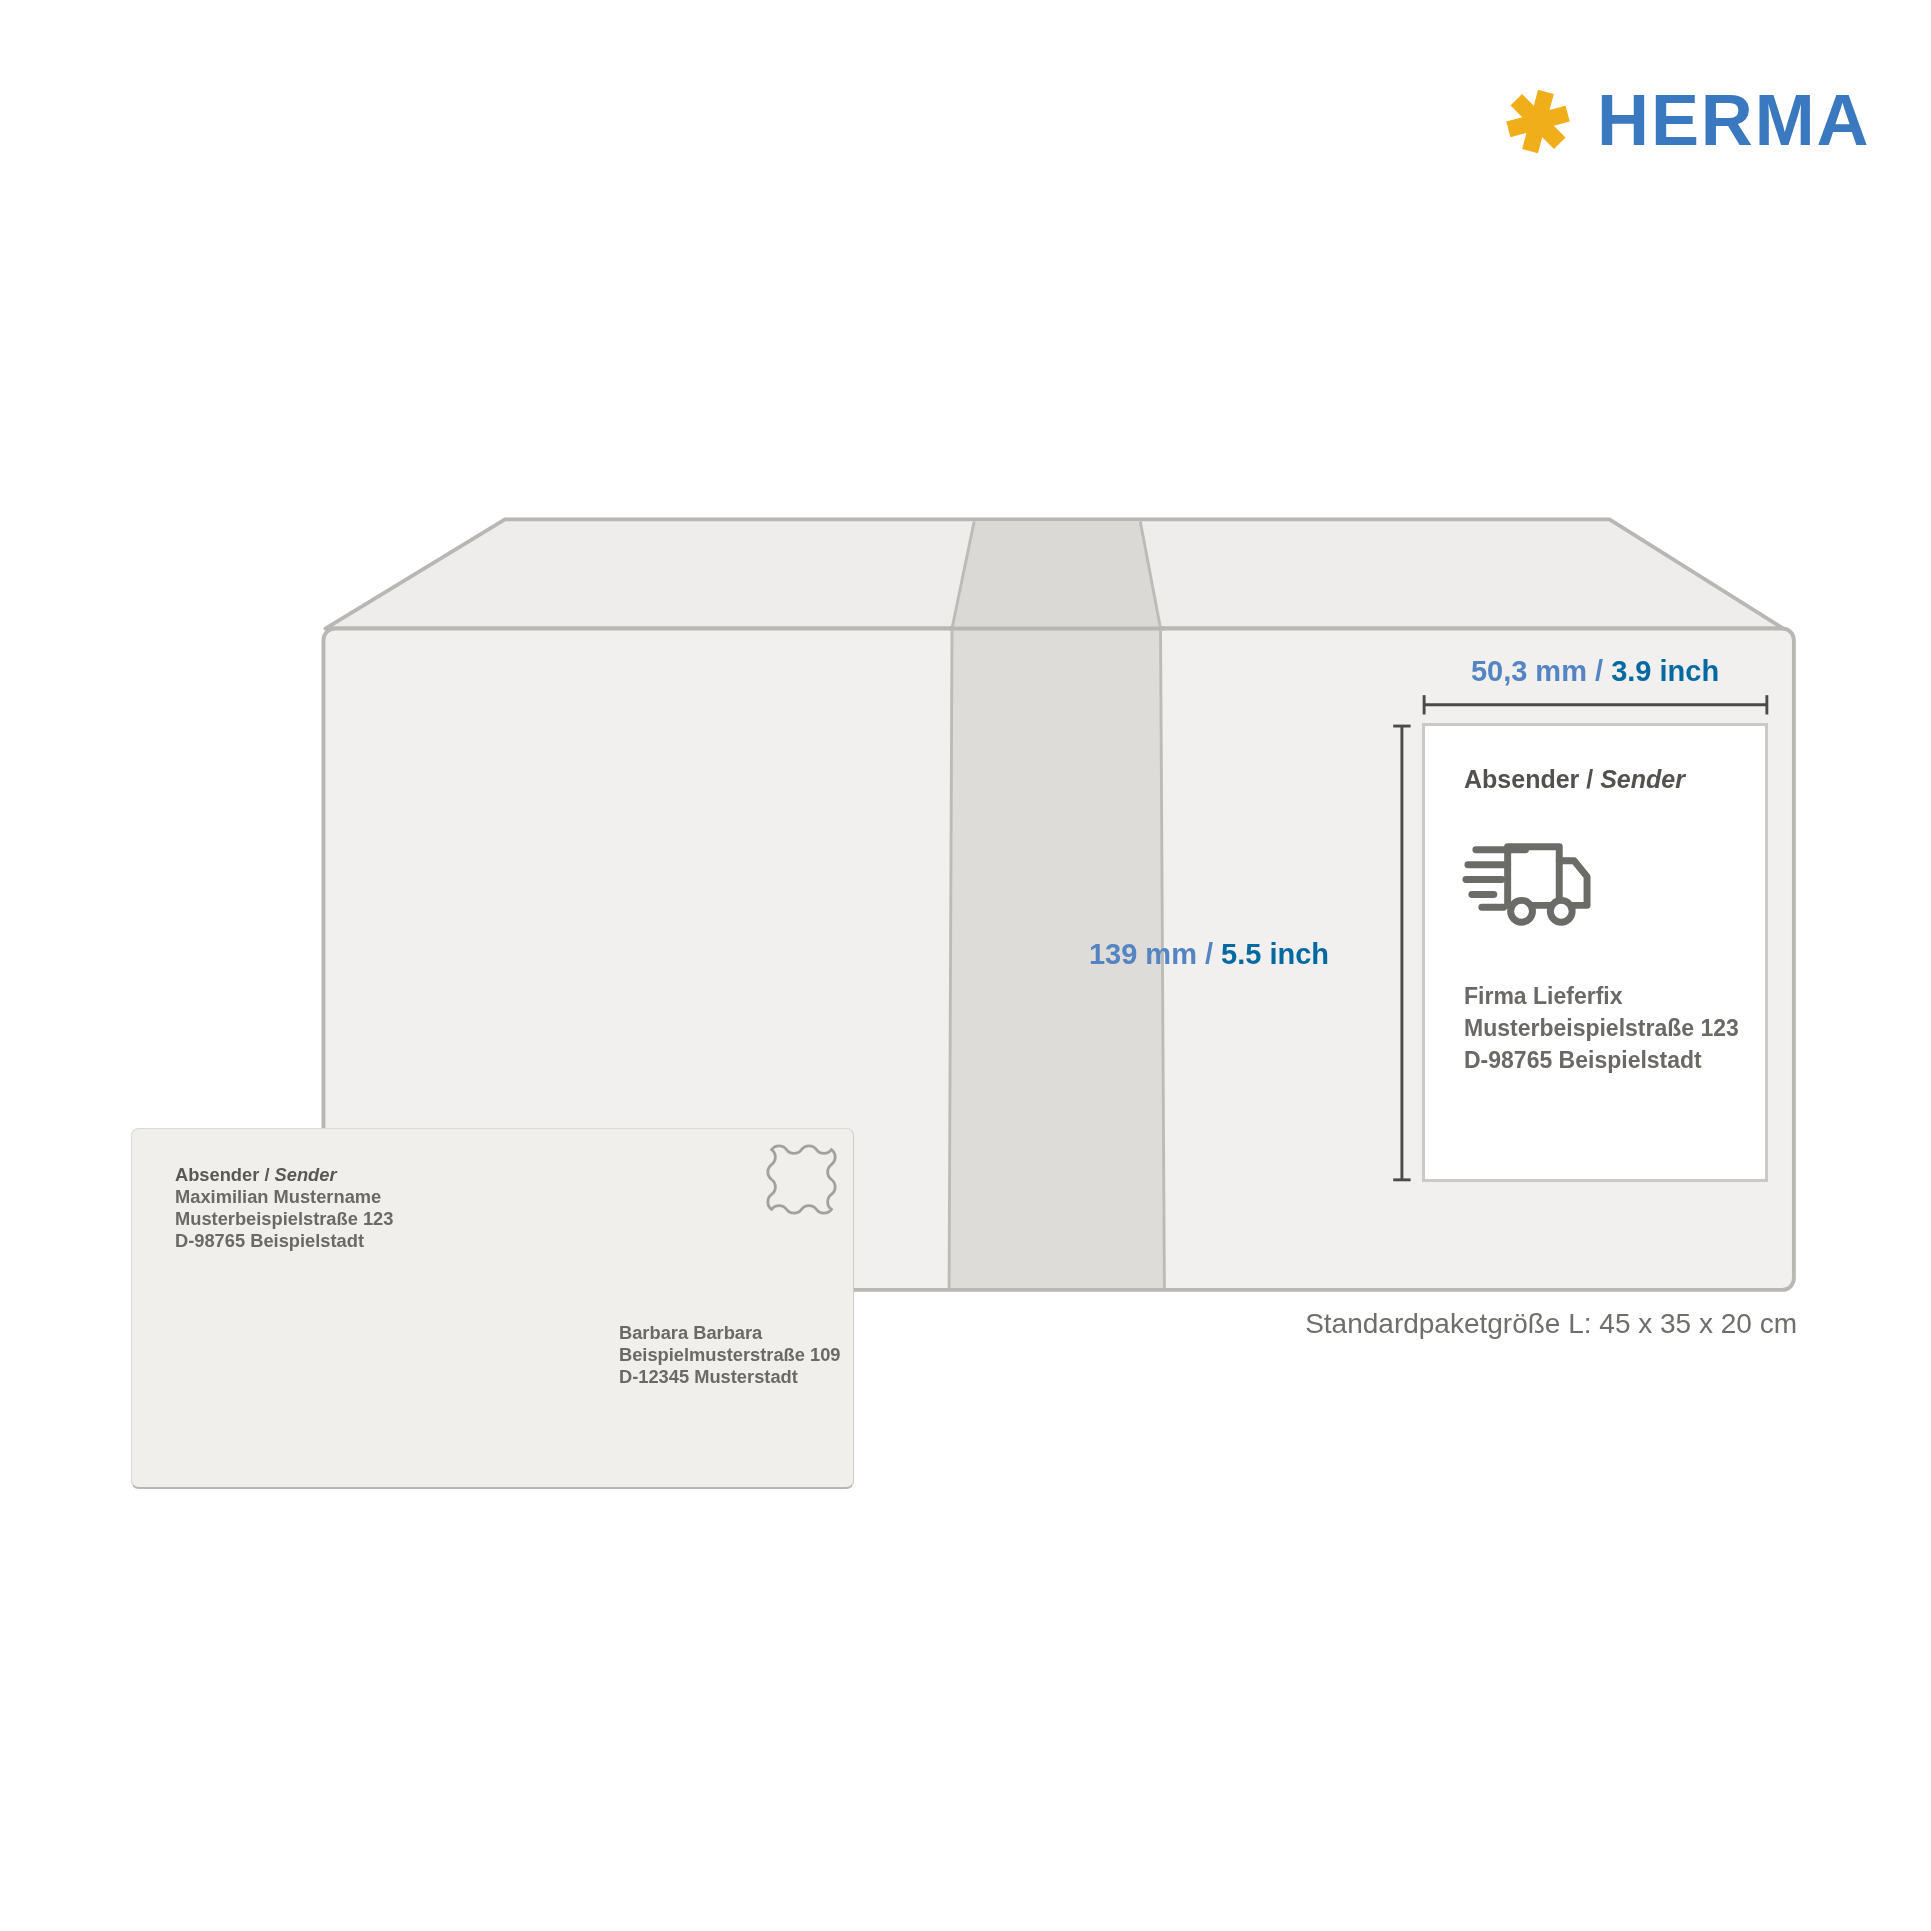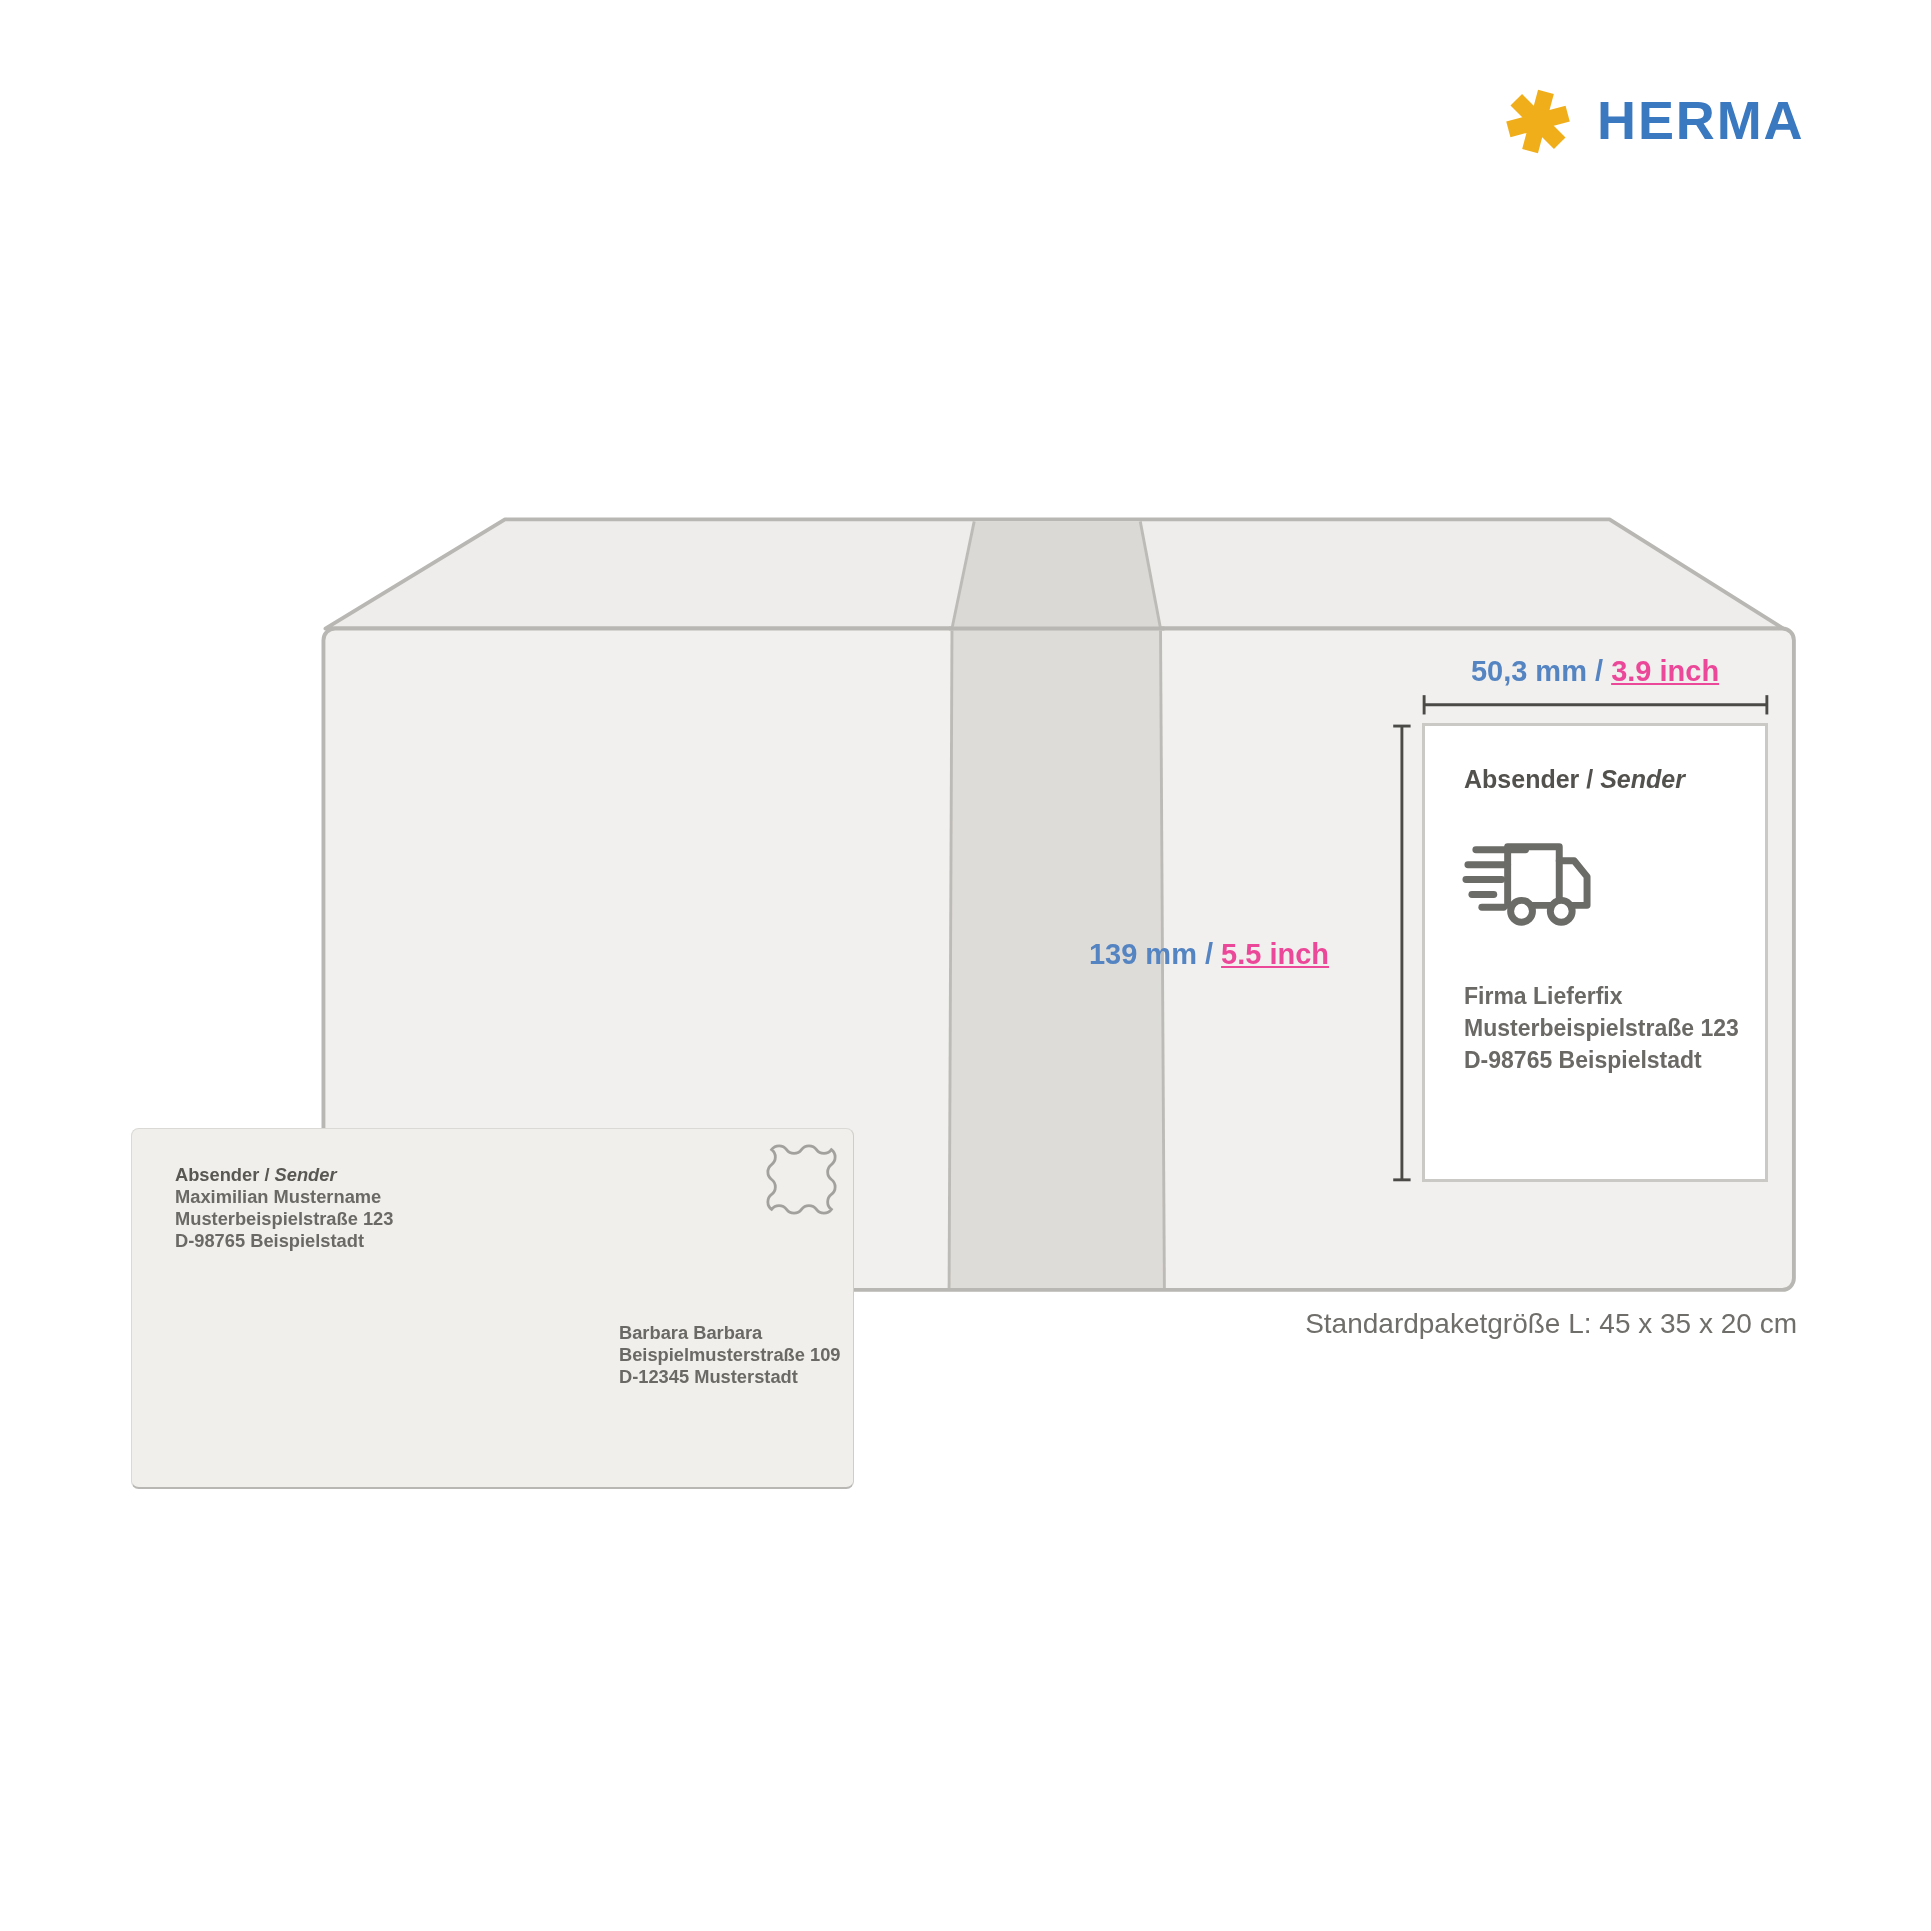--- a/index.html
+++ b/index.html
@@ -8,29 +8,29 @@
     width:1931px;height:1931px;
     background:#ffffff;
     font-family:"Liberation Sans","DejaVu Sans",sans-serif;
     overflow:hidden;
   }
   #scene{position:absolute;left:0;top:0;}
 
   
   #herma-logo{position:absolute;left:1504px;top:85px;display:flex;align-items:center;gap:25px;}
   #herma-wordmark{
-    font-size:54px;font-weight:700;color:#3a78c0;letter-spacing:1.9px;line-height:71px;
+    font-size:72px;font-weight:700;color:#3a78c0;letter-spacing:1.9px;line-height:71px;
   }
 
   
   .dim-label{position:absolute;font-weight:700;font-size:29px;white-space:nowrap;}
   #width-dim-label{left:1422px;top:655px;width:346px;text-align:center;}
   #height-dim-label{left:1006px;top:938px;width:406px;text-align:center;}
   .dim-metric,.dim-slash{color:#5584c2;}
-  .dim-imperial{color:#ec4899;text-decoration:underline;}
+  .dim-imperial{color:#0369a1;}
 
   
   #shipping-label{
     position:absolute;left:1422px;top:723px;width:346px;height:459px;
     background:#ffffff;border:3.9px solid #cbc9c6;box-sizing:border-box;
   }
   .label-header{position:absolute;left:39px;top:39px;font-size:25px;font-weight:700;color:#53514d;white-space:nowrap;}
   .label-header .en{font-style:italic;}
   #truck-icon{position:absolute;left:37px;top:114px;}
   .label-address{position:absolute;left:39px;top:230px;font-size:23px;font-weight:700;line-height:32px;color:#6b6965;white-space:nowrap;margin-top:24px;}

